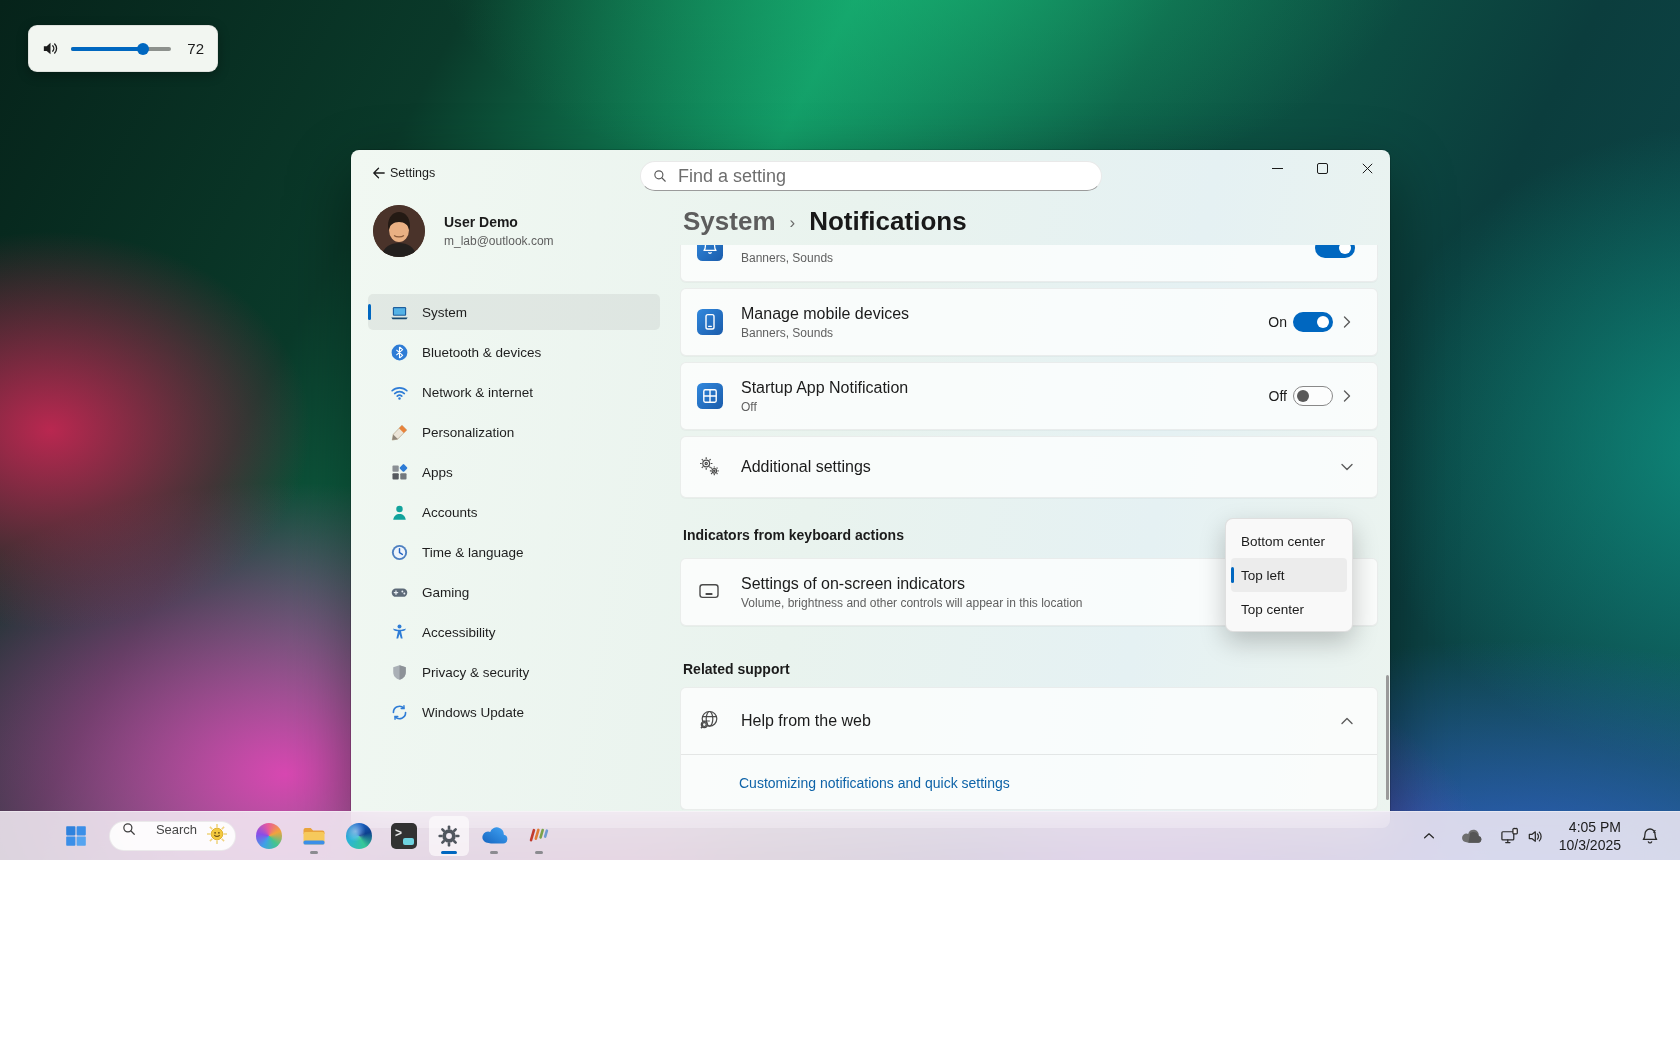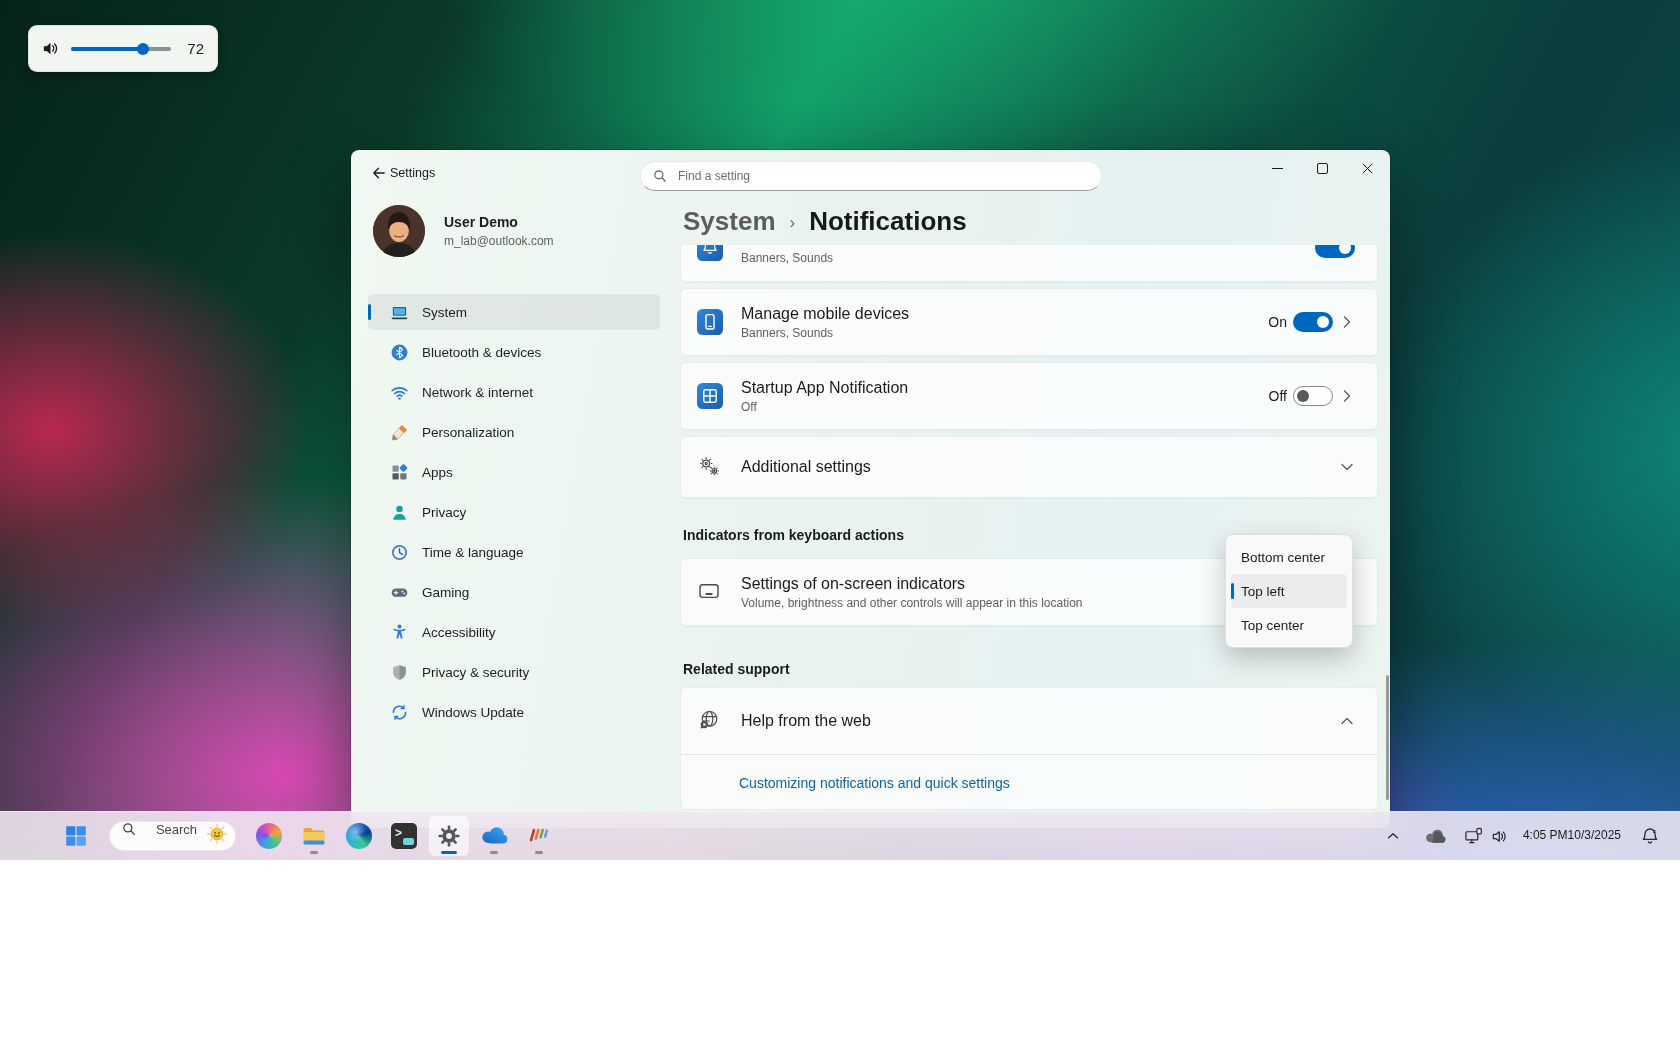--- a/index.html
+++ b/index.html
@@ -25,21 +25,21 @@
   .osd-val{font-size:15px;color:#1b1b1b;min-width:22px;text-align:right}
 
   
   .win{position:absolute;left:351px;top:150px;width:1039px;height:678px;border-radius:8px;overflow:hidden;
     background:linear-gradient(100deg,#f1f8f2 0%,#e9f3ee 45%,#e5f1f3 75%,#ecf4ef 100%);
     box-shadow:0 24px 64px rgba(0,0,0,.42),0 0 0 1px rgba(0,0,0,.14);z-index:10}
   .back-btn{position:absolute;left:12px;top:9px;width:32px;height:28px;border-radius:5px;display:grid;place-items:center}
   .win-title{position:absolute;left:39px;top:16px;font-size:12.5px;color:#1b1b1b}
   .searchwrap{position:absolute;left:289px;top:11px;width:462px;height:30px;background:#ffffff;border:1px solid #e9e9e9;
     border-bottom:1px solid #9b9b9b;border-radius:16px;display:flex;align-items:center;gap:9px;padding:0 12px;box-sizing:border-box}
-  .searchwrap input{border:0;outline:none;background:transparent;flex:1;font-size:12px;color:#1b1b1b;font-family:inherit}
+  .searchwrap input{border:0;outline:none;background:transparent;flex:1;font-size:18px;color:#1b1b1b;font-family:inherit}
   .searchwrap input::placeholder{color:#6e6e6e}
   .caption{position:absolute;right:0;top:0;display:flex}
   .cap-btn{width:45px;height:36px;display:grid;place-items:center;color:#1b1b1b}
 
   
   .sidebar{position:absolute;left:17px;top:46px;width:300px}
   .user{display:flex;align-items:center;gap:19px;margin:9px 0 0 5px}
   .avatar{width:52px;height:52px;border-radius:50%;overflow:hidden;background:#4b3328}
   .u-name{font-size:14px;font-weight:700;color:#1b1b1b}
   .u-mail{font-size:12px;color:#5f5f5f;margin-top:4px}
@@ -78,21 +78,21 @@
   .sec-h2{margin-top:35px}
   .pos-card{margin-top:13px}
   .help-card{margin-top:8px;height:123px;padding:0}
   .help-head{display:flex;align-items:center;height:66px;padding:0 22px 0 16px}
   .divider{height:1px;background:rgba(0,0,0,.085)}
   .link-row{display:flex;align-items:center;height:55px;padding-left:58px}
   .weblink{font-size:14px;color:#0E63A8}
   .scrollthumb{position:absolute;right:1px;top:525px;width:3px;height:125px;border-radius:2px;background:#9a9a9a}
 
   
-  .dropdown{position:absolute;left:874px;top:384px;width:128px;height:114px;background:#f9f9f9;border:1px solid rgba(0,0,0,.1);
+  .dropdown{position:absolute;left:874px;top:368px;width:128px;height:114px;background:#f9f9f9;border:1px solid rgba(0,0,0,.1);
     border-radius:8px;box-shadow:0 10px 26px rgba(0,0,0,.22);padding:5px;box-sizing:border-box;z-index:6}
   .dd-item{position:relative;height:34px;border-radius:4px;display:flex;align-items:center;padding:0 10px;font-size:13.5px;color:#1b1b1b}
   .dd-item.sel{background:#ececec}
   .dd-item.sel::before{content:"";position:absolute;left:0;top:9px;width:3px;height:16px;border-radius:2px;background:#0067C0}
 
   
   .taskbar{position:absolute;left:0;right:0;bottom:0;height:48px;background:rgba(246,238,247,.85);
     border-top:1px solid rgba(255,255,255,.4);backdrop-filter:blur(24px);z-index:30}
   .tb-left{position:absolute;left:56px;top:4px;display:flex;align-items:center;gap:5px}
   .tb-btn{position:relative;width:40px;height:40px;border-radius:6px;display:grid;place-items:center}
@@ -104,21 +104,21 @@
   .tb-search span{font-size:13px;color:#474747;flex:1}
   .circle26{width:26px;height:26px;border-radius:50%}
   .edge-ic{background:radial-gradient(circle at 36% 32%, rgba(255,255,255,.45), rgba(255,255,255,0) 42%),
     conic-gradient(from 150deg,#36c897,#2bb3d8 28%,#1b66c9 58%,#0d3f8e 78%,#36c897)}
   .copilot-ic{background:conic-gradient(from 210deg,#3fa0e8,#8a4de8,#e85a9b,#f2a33c,#43c58f,#3fa0e8)}
   .term-ic{position:relative;width:26px;height:26px;border-radius:5px;background:#323232}
   .term-ic::before{content:">";position:absolute;left:4px;top:3px;color:#e8e8e8;font-size:12px;font-weight:700}
   .term-ic::after{content:"";position:absolute;right:3px;bottom:4px;width:11px;height:7px;border-radius:2px;background:#6fd3e0}
   .tray{position:absolute;right:10px;top:0;height:48px;display:flex;align-items:center;gap:3px}
   .tray-btn{height:40px;border-radius:6px;display:flex;align-items:center;justify-content:center;gap:7px;padding:0 5px}
-  .clock{display:flex;flex-direction:row;align-items:flex-end;line-height:1.3;font-size:12px;color:#1c1c1c;padding:0 6px}
+  .clock{display:flex;flex-direction:column;align-items:flex-end;line-height:1.3;font-size:14px;color:#1c1c1c;padding:0 6px}
 </style>
 </head>
 <body>
 
 <div class="stage">
 
   <div class="osd">
     <span>
       <svg width="19" height="19" viewBox="0 0 20 20">
           <path d="M3 7.5v5h3l4 3.5v-12L6 7.5z" fill="#1c1c1c"></path>
@@ -238,21 +238,21 @@
             </span>
           <span>Apps</span>
         </div>
         <div class="nav-item">
           <span class="nav-ic">
               <svg viewBox="0 0 20 20" width="19" height="19" fill="#12a39c">
                 <circle cx="10" cy="6.3" r="3.4"></circle>
                 <path d="M3.4 17.6c.6-4.1 3.2-6.1 6.6-6.1s6 2 6.6 6.1z"></path>
               </svg>
             </span>
-          <span>Privacy</span>
+          <span>Accounts</span>
         </div>
         <div class="nav-item">
           <span class="nav-ic">
               <svg viewBox="0 0 20 20" width="19" height="19">
                 <circle cx="10" cy="10" r="8" fill="#4d7fc0"></circle>
                 <circle cx="10" cy="10" r="6" fill="#eef4fb"></circle>
                 <path d="M10 5.9v4.3l3 1.8" stroke="#2264c4" stroke-width="1.5" fill="none" stroke-linecap="round"></path>
               </svg>
             </span>
           <span>Time &amp; language</span>

